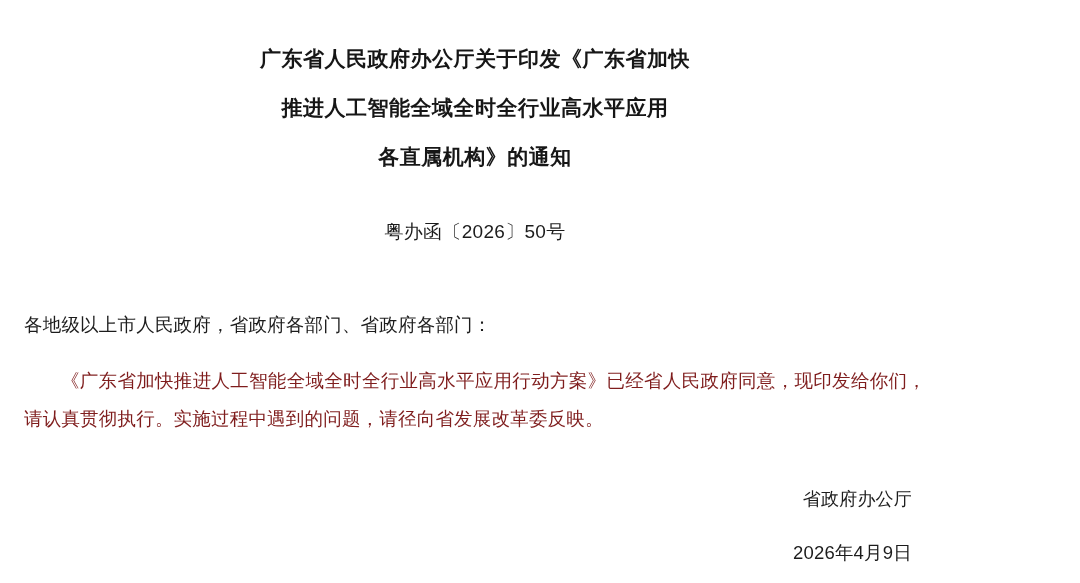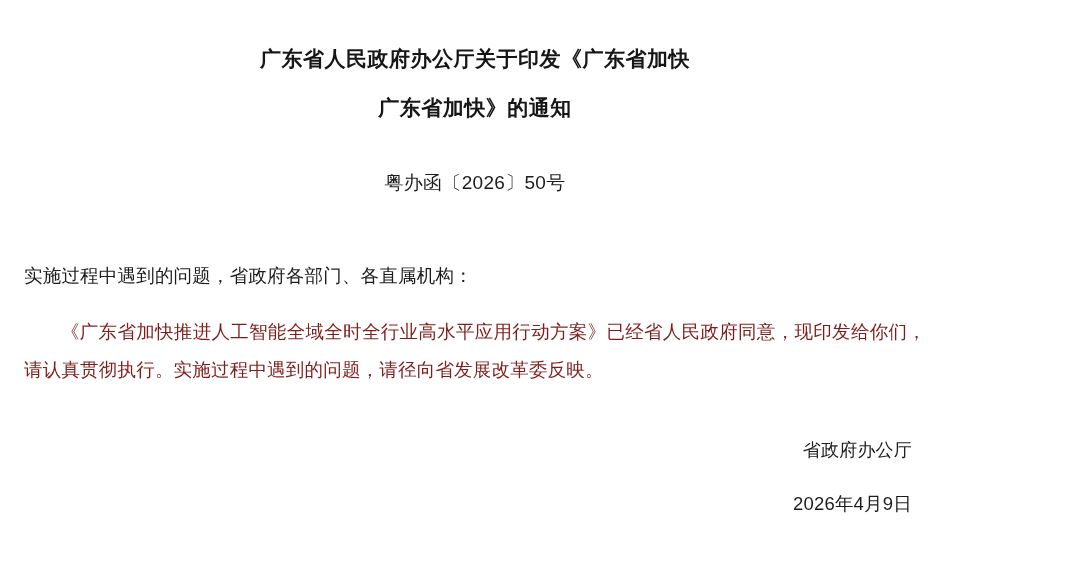--- a/index.html
+++ b/index.html
@@ -79,26 +79,27 @@
     letter-spacing: 0.2px;
   }
 </style>
 </head>
 <body>
 
 <div class="page">
 
   <div class="doc-title">
     <span class="tline">广东省人民政府办公厅关于印发《广东省加快</span>
-    <span class="tline">广东省加快》的通知</span>
+    <span class="tline">推进人工智能全域全时全行业高水平应用</span>
+    <span class="tline">各直属机构》的通知</span>
   </div>
 
   <div class="doc-number">粤办函〔2026〕50号</div>
 
   <div class="body-block">
-    <div class="salutation">实施过程中遇到的问题，省政府各部门、各直属机构：</div>
+    <div class="salutation">各地级以上市人民政府，省政府各部门、省政府各部门：</div>
     <div class="paragraph">《广东省加快推进人工智能全域全时全行业高水平应用行动方案》已经省人民政府同意，现印发给你们，请认真贯彻执行。实施过程中遇到的问题，请径向省发展改革委反映。</div>
   </div>
 
   <div class="signature">省政府办公厅</div>
   <div class="sign-date">2026年4月9日</div>
 
 </div>
 
 </body></html>

